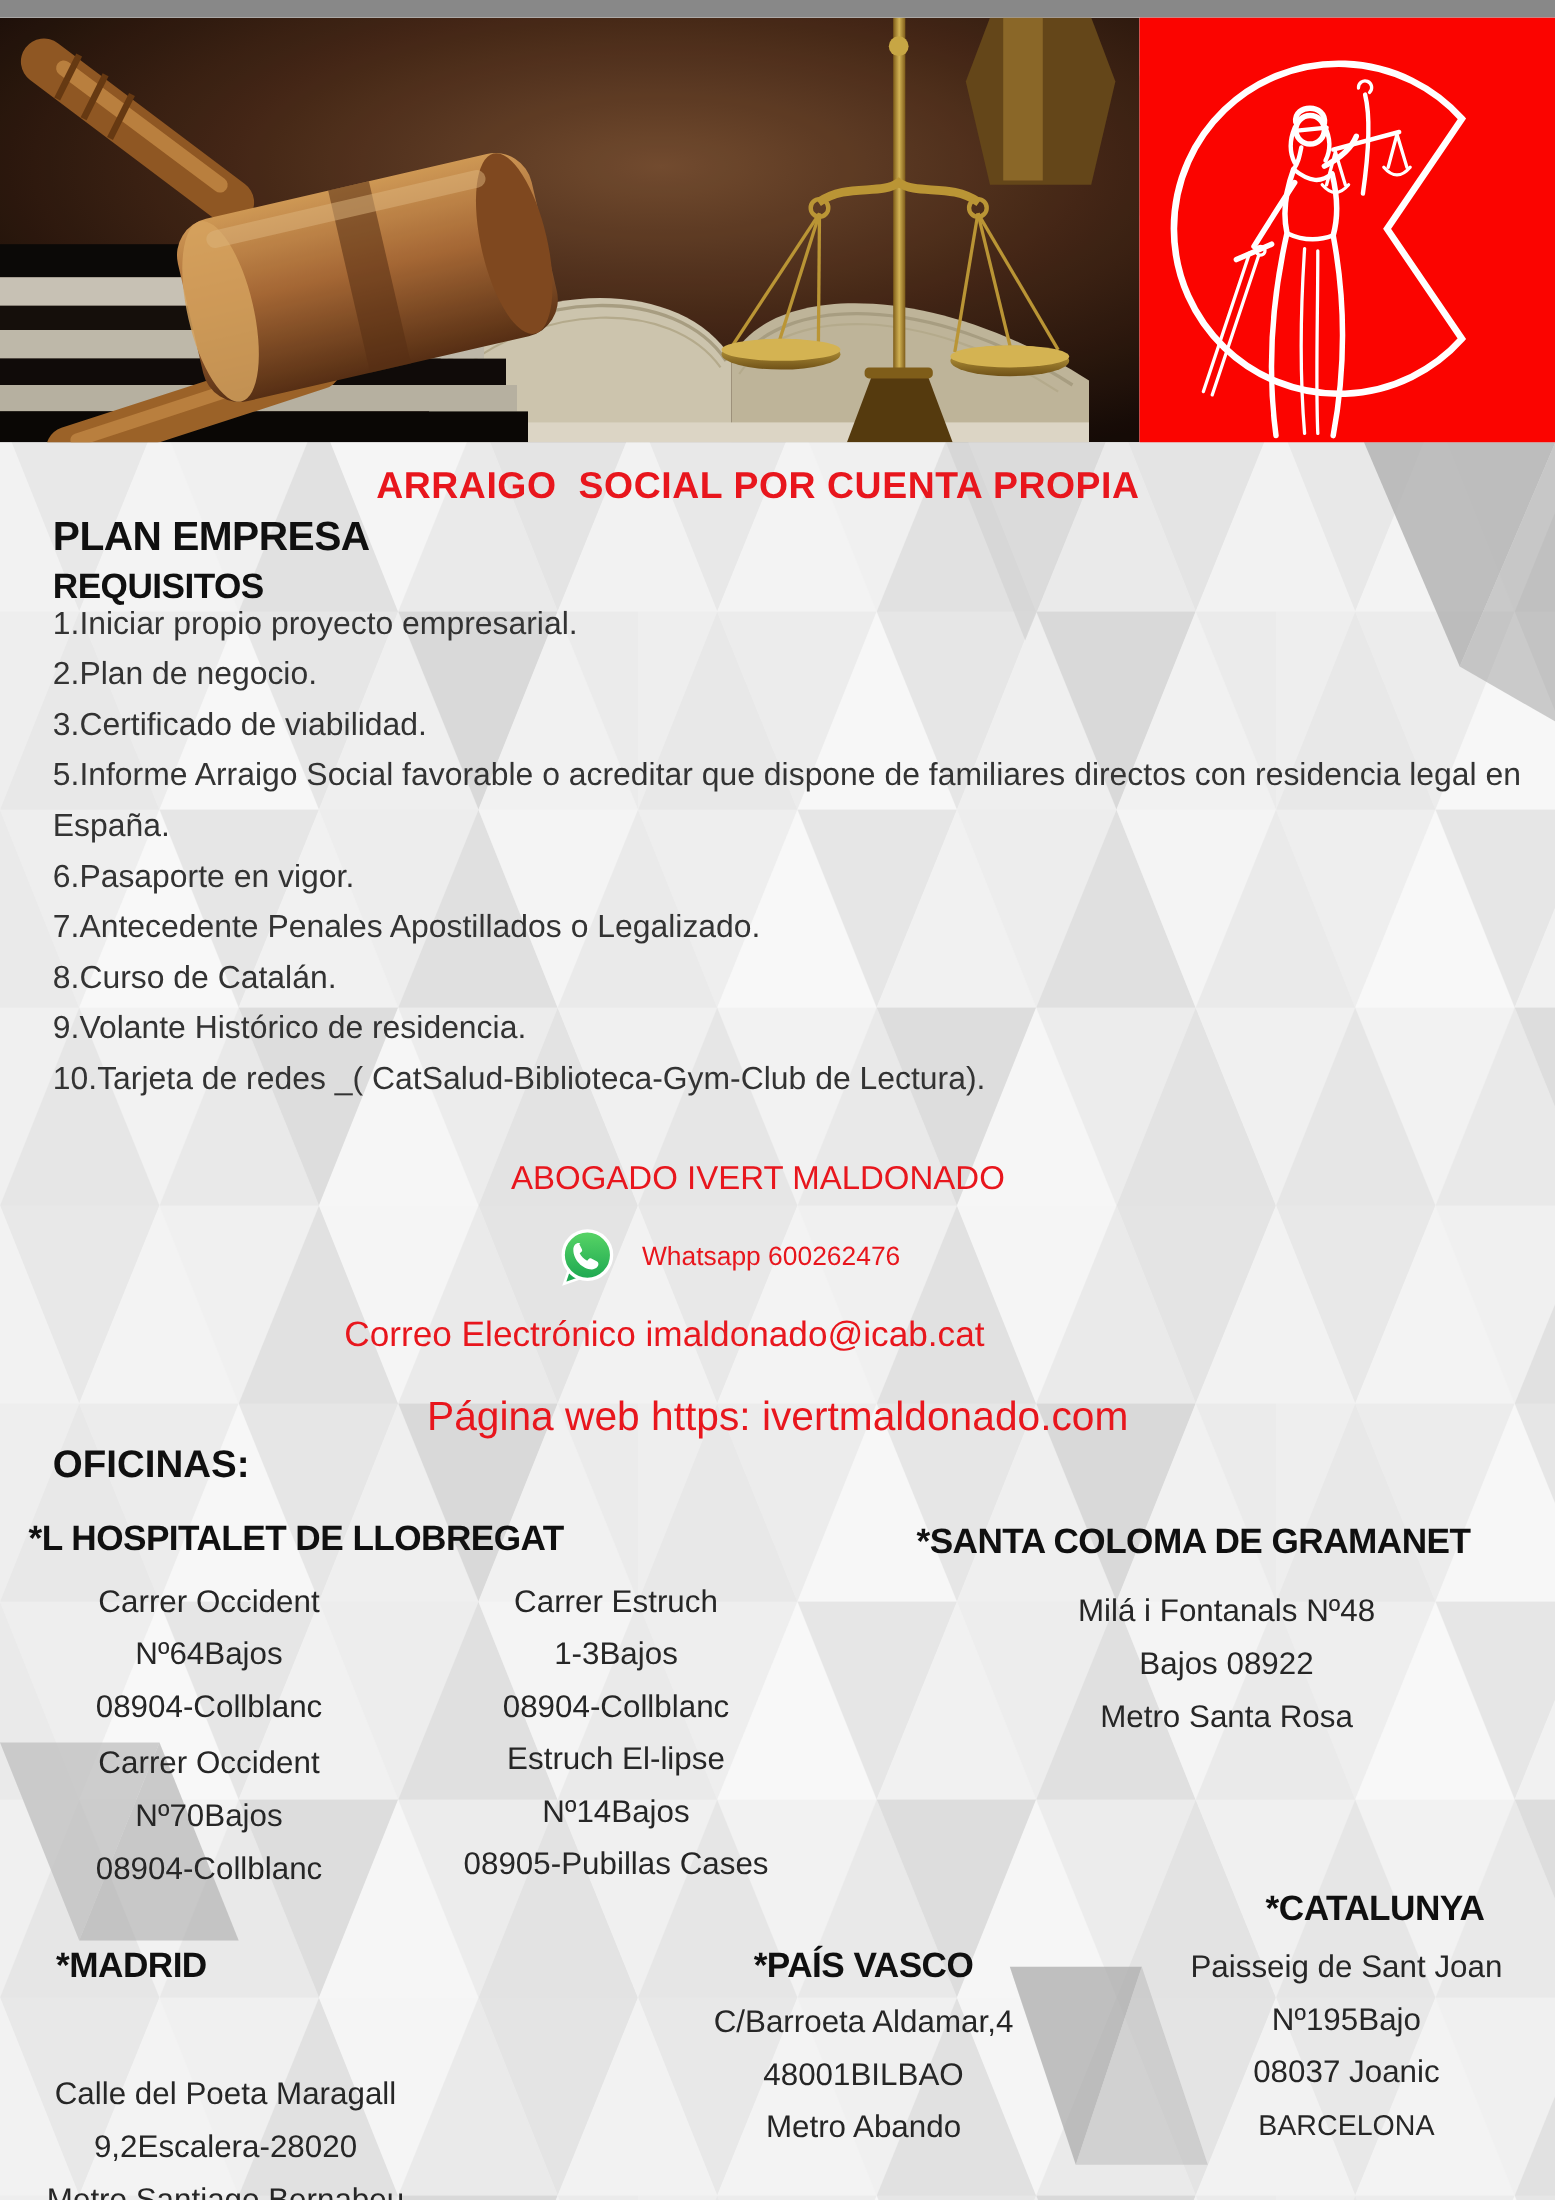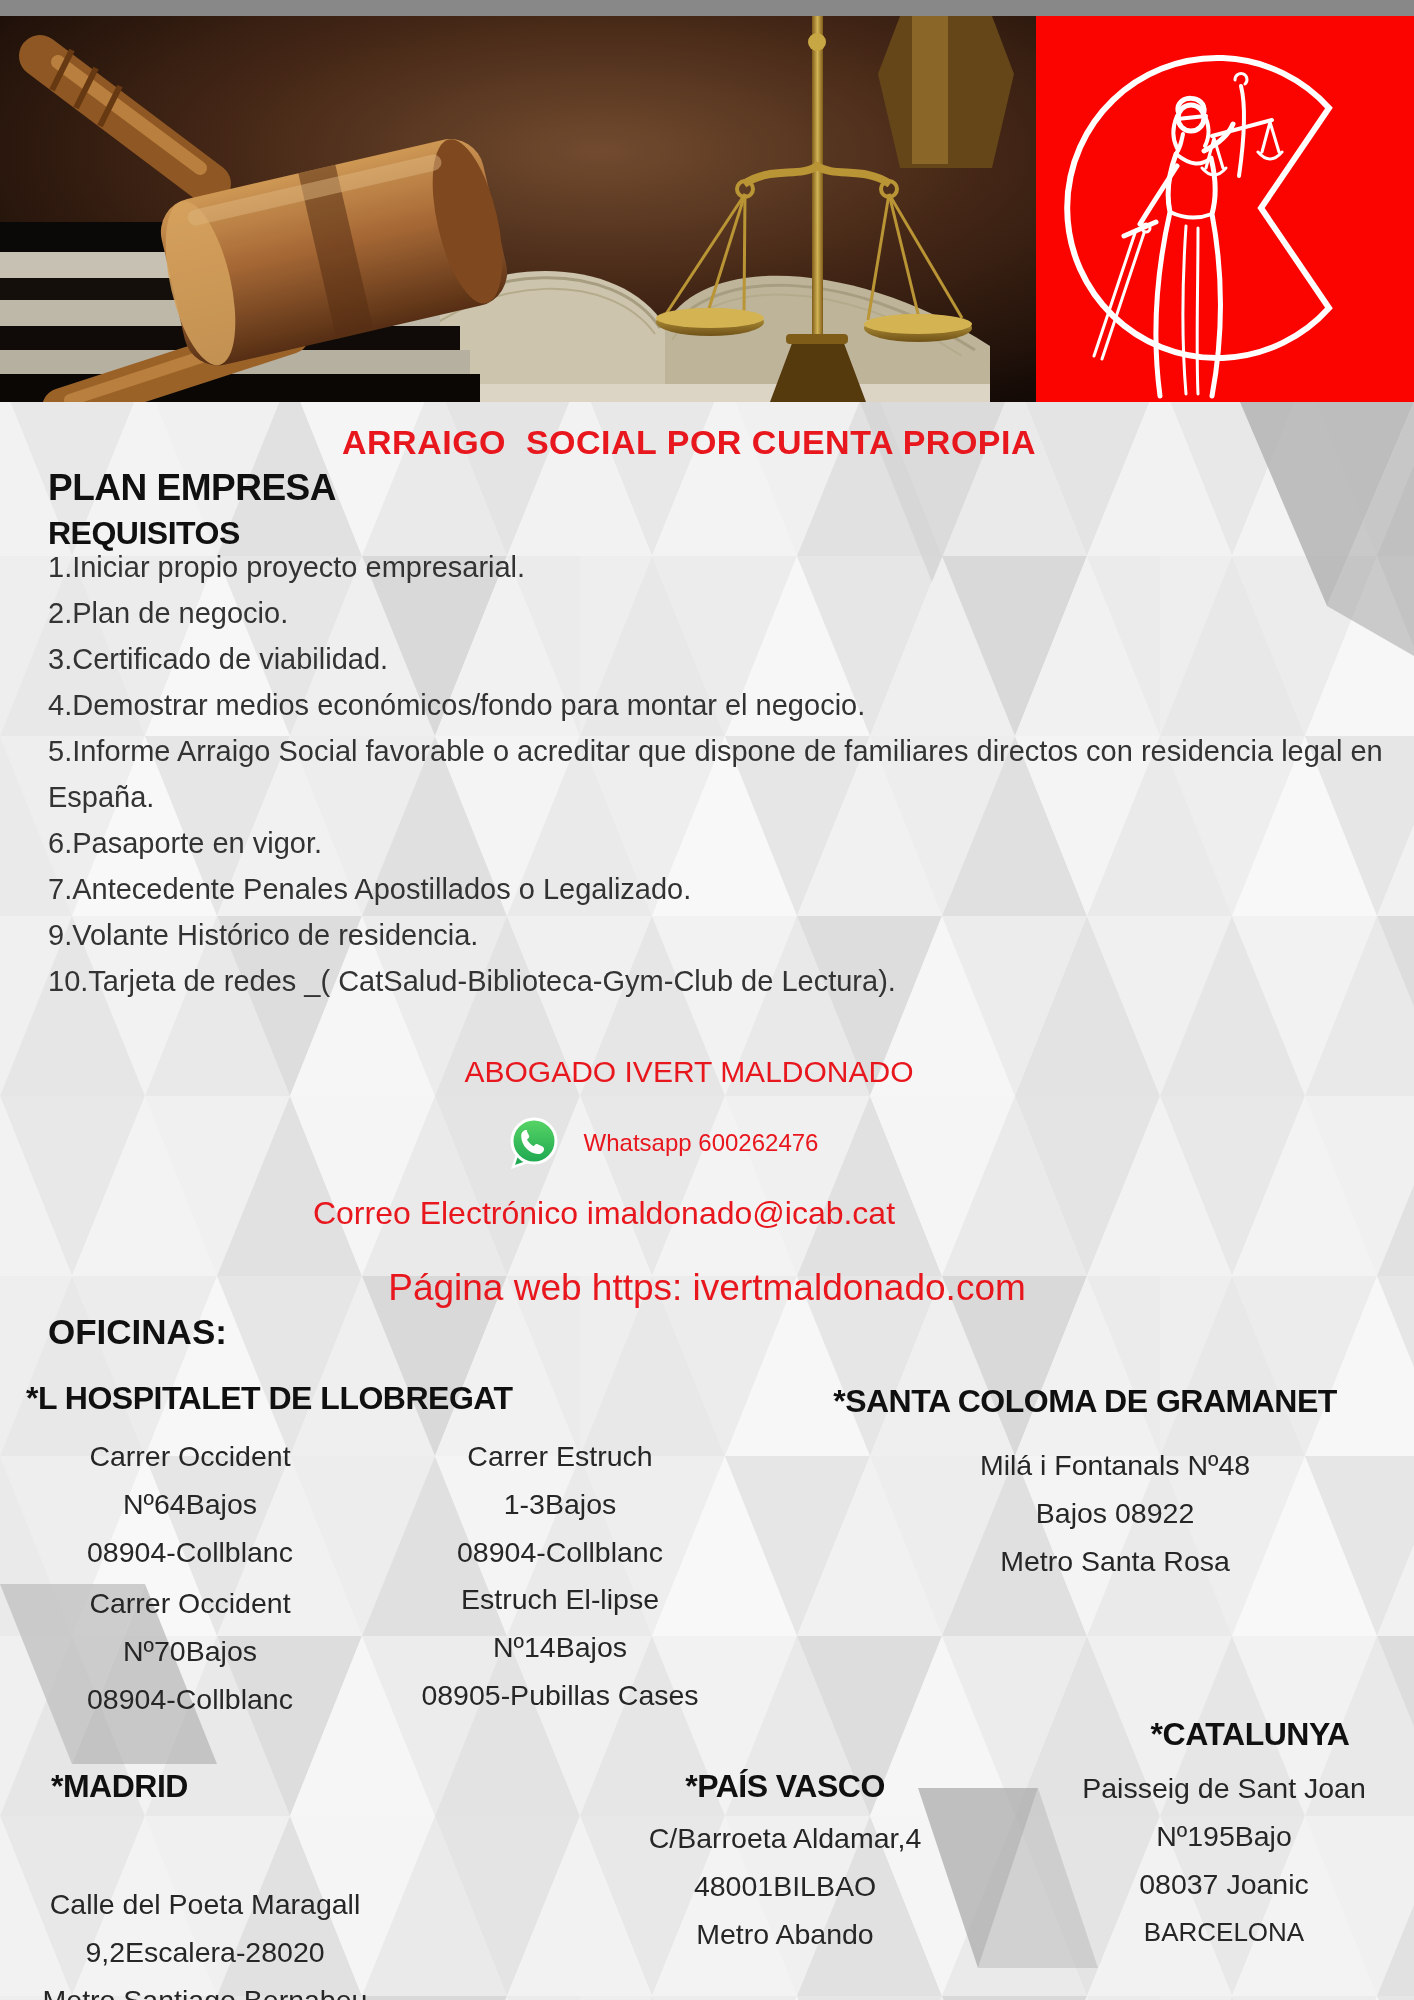--- a/index.html
+++ b/index.html
@@ -216,24 +216,24 @@
   </div>
 
   <div class="abs title">ARRAIGO  SOCIAL POR CUENTA PROPIA</div>
   <div class="abs plan">PLAN EMPRESA</div>
   <div class="abs requisitos">REQUISITOS</div>
 
   <div class="abs reqlist">
     <div>1.Iniciar propio proyecto empresarial.</div>
     <div>2.Plan de negocio.</div>
     <div>3.Certificado de viabilidad.</div>
-    <div>4.Demostrar medios económicos/fondo para montar el negocio.</div>
     <div>5.Informe Arraigo Social favorable o acreditar que dispone de familiares directos con residencia legal en España.</div>
     <div>6.Pasaporte en vigor.</div>
     <div>7.Antecedente Penales Apostillados o Legalizado.</div>
+    <div>8.Curso de Catalán.</div>
     <div>9.Volante Histórico de residencia.</div>
     <div>10.Tarjeta de redes _( CatSalud-Biblioteca-Gym-Club de Lectura).</div>
   </div>
 
   <div class="abs abogado">ABOGADO IVERT MALDONADO</div>
 
   <div class="abs wa-row">
     <span style="display:inline-flex;">
       <svg width="54" height="54" viewBox="0 0 54 54" xmlns="http://www.w3.org/2000/svg">
         <defs>

